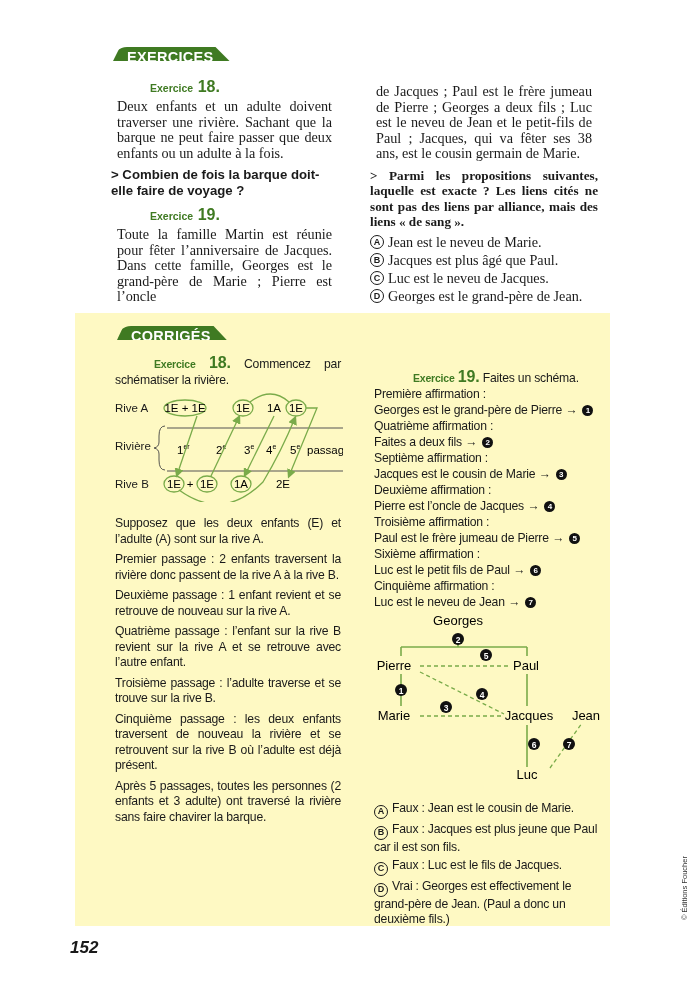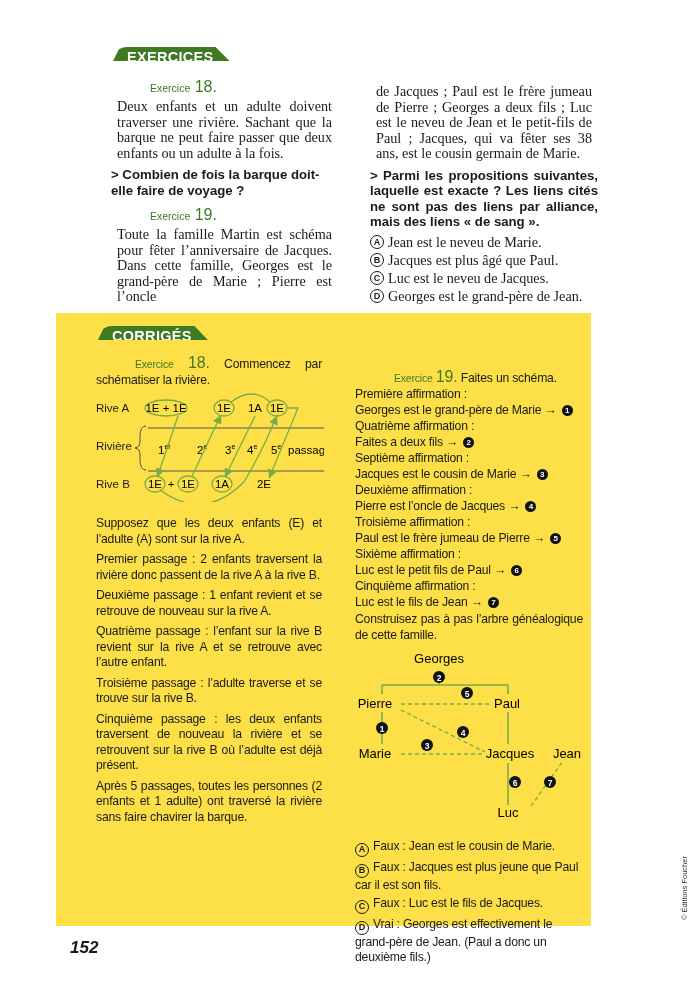--- a/index.html
+++ b/index.html
@@ -5,33 +5,33 @@
   html, body { margin: 0; padding: 0; background: #ffffff; }
   body { width: 700px; height: 989px; position: relative; overflow: hidden; color: #1a1a1a; }
 
   .tab {
     position: absolute; height: 14px; padding: 0 16px 0 14px;
     background: #3f7a22; color: #fff; font-family: "Liberation Sans", sans-serif;
     font-weight: bold; font-size: 14.5px; line-height: 20px; letter-spacing: 0.3px;
     border-radius: 14px 0 0 0;
     clip-path: polygon(6% 0, 88% 0, 100% 100%, 0 100%);
   }
-  .ex-title { font-family: "Liberation Sans", sans-serif; color: #3f7a22; font-weight: normal; padding-left: 39px; }
+  .ex-title { font-family: "Liberation Sans", sans-serif; color: #3f7a22; font-weight: bold; padding-left: 39px; }
   .ex-title .small { font-size: 10.5px; }
   .ex-title .big { font-size: 16px; }
 
   #top-left { position: absolute; left: 111px; top: 78px; width: 227px; }
   #top-right { position: absolute; left: 370px; top: 78px; width: 228px; }
   .para-serif { font-family: "Liberation Serif", serif; font-size: 14.2px; line-height: 15.5px; text-align: justify; margin: 6px; }
   .question { font-family: "Liberation Sans", sans-serif; font-weight: bold; font-size: 13.2px; line-height: 15.5px; margin: 4px 0 0 0; }
   .choice { font-family: "Liberation Serif", serif; font-size: 14.2px; line-height: 18px; display: flex; align-items: center; }
   .circ { display: inline-flex; width: 12px; height: 12px; border: 1.2px solid #1a1a1a; border-radius: 50%;
           font-family: "Liberation Sans", sans-serif; font-size: 9px; font-weight: bold; align-items: center; justify-content: center; margin-right: 4px; flex-shrink: 0; }
 
-  #corriges { position: absolute; left: 56px; top: 313px; width: 535px; height: 613px; background: #fde047; }
+  #corriges { position: absolute; left: 75px; top: 313px; width: 535px; height: 613px; background: #fef9c3; }
   .cpara { font-family: "Liberation Sans", sans-serif; font-size: 12.2px; line-height: 15.5px; margin: 0 0 5px 0; text-align: justify; letter-spacing: -0.2px; }
   #c-left { position: absolute; left: 40px; top: 42px; width: 226px; }
   #c-right { position: absolute; left: 299px; top: 42px; width: 228px; }
   .line { font-family: "Liberation Sans", sans-serif; font-size: 12.2px; line-height: 16px; letter-spacing: -0.2px; white-space: nowrap; }
   .num { display: inline-flex; width: 11px; height: 11px; border-radius: 50%; background: #111; color: #fff; font-size: 8px; font-weight: bold;
          align-items: center; justify-content: center; font-family: "Liberation Sans", sans-serif; vertical-align: middle; margin-left: 2px; }
   .ans { font-family: "Liberation Sans", sans-serif; font-size: 12.2px; line-height: 15.5px; margin: 0 0 3px 0; letter-spacing: -0.2px; }
   .ans .circ { display: inline-flex; vertical-align: -2px; }
 
   #page-number { position: absolute; left: 70px; top: 938px; font-family: "Liberation Sans", sans-serif; font-weight: bold; font-size: 17px; font-style: italic; }
@@ -48,26 +48,26 @@
     <span class="small">Exercice</span>
     <span class="big">18.</span>
   </div>
   <p class="para-serif" style="margin-top:3px;">Deux enfants et un adulte doivent traverser une rivière. Sachant que la barque ne peut faire passer que deux enfants ou un adulte à la fois.</p>
   <p class="question">&gt; Combien de fois la barque doit-elle faire de voyage ?</p>
 
   <div class="ex-title" style="margin-top:8px;">
     <span class="small">Exercice</span>
     <span class="big">19.</span>
   </div>
-  <p class="para-serif" style="margin-top:3px;">Toute la famille Martin est schéma pour fêter l’anniversaire de Jacques. Dans cette famille, Georges est le grand-père de Marie ; Pierre est l’oncle</p>
+  <p class="para-serif" style="margin-top:3px;">Toute la famille Martin est réunie pour fêter l’anniversaire de Jacques. Dans cette famille, Georges est le grand-père de Marie ; Pierre est l’oncle</p>
 </div>
 
 <div id="top-right">
   <p class="para-serif">de Jacques ; Paul est le frère jumeau de Pierre ; Georges a deux fils ; Luc est le neveu de Jean et le petit-fils de Paul ; Jacques, qui va fêter ses 38 ans, est le cousin germain de Marie.</p>
-  <p class="question" style="text-align:justify;">&gt; Parmi les propositions suivantes, laquelle est exacte ? Les liens cités ne sont pas des liens par alliance, mais des liens « de sang ».</p>
+  <p class="question" style="text-align:justify;font-family:Liberation Serif, serif;">&gt; Parmi les propositions suivantes, laquelle est exacte ? Les liens cités ne sont pas des liens par alliance, mais des liens « de sang ».</p>
   <div style="margin-top:3px;">
     <div class="choice">
         <span class="circ">A</span>
         <span>Jean est le neveu de Marie.</span>
       </div>
     <div class="choice">
         <span class="circ">B</span>
         <span>Jacques est plus âgé que Paul.</span>
       </div>
     <div class="choice">
@@ -137,46 +137,45 @@
       <path d="M66,98 Q110,130 150,90 Q168,60 182,26" fill="none" stroke="#7aab4a" stroke-width="1.3" marker-end="url(#arr)"></path>
       <polyline points="193,16 204,16 176,84" fill="none" stroke="#7aab4a" stroke-width="1.3" marker-end="url(#arr)"></polyline>
     </svg>
 
     <p class="cpara">Supposez que les deux enfants (E) et l’adulte (A) sont sur la rive A.</p>
     <p class="cpara">Premier passage : 2 enfants traversent la rivière donc passent de la rive A à la rive B.</p>
     <p class="cpara">Deuxième passage : 1 enfant revient et se retrouve de nouveau sur la rive A.</p>
     <p class="cpara">Quatrième passage : l’enfant sur la rive B revient sur la rive A et se retrouve avec l’autre enfant.</p>
     <p class="cpara">Troisième passage : l’adulte traverse et se trouve sur la rive B.</p>
     <p class="cpara">Cinquième passage : les deux enfants traversent de nouveau la rivière et se retrouvent sur la rive B où l’adulte est déjà présent.</p>
-    <p class="cpara">Après 5 passages, toutes les personnes (2 enfants et 1 adulte) ont traversé la rivière sans faire chavirer la barque.</p>
+    <p class="cpara">Après 5 passages, toutes les personnes (2 enfants et 3 adulte) ont traversé la rivière sans faire chavirer la barque.</p>
   </div>
 
   <div id="c-right">
     <div class="line" style="margin-top:14px;">
       <span class="ex-title"><span class="small">Exercice</span> <span class="big">19.</span></span>
       <span>Faites un schéma.</span>
     </div>
 
     <div>
       <div class="line">Première affirmation :</div>
-      <div class="line"><span>Georges est le grand-père de Marie →</span> <span class="num">1</span></div>
+      <div class="line"><span>Georges est le grand-père de Pierre →</span> <span class="num">1</span></div>
       <div class="line">Quatrième affirmation :</div>
       <div class="line"><span>Faites a deux fils →</span> <span class="num">2</span></div>
       <div class="line">Septième affirmation :</div>
       <div class="line"><span>Jacques est le cousin de Marie →</span> <span class="num">3</span></div>
       <div class="line">Deuxième affirmation :</div>
       <div class="line"><span>Pierre est l’oncle de Jacques →</span> <span class="num">4</span></div>
       <div class="line">Troisième affirmation :</div>
       <div class="line"><span>Paul est le frère jumeau de Pierre →</span> <span class="num">5</span></div>
       <div class="line">Sixième affirmation :</div>
       <div class="line"><span>Luc est le petit fils de Paul →</span> <span class="num">6</span></div>
       <div class="line">Cinquième affirmation :</div>
-      <div class="line"><span>Luc est le fils de Jean →</span> <span class="num">7</span></div>
+      <div class="line"><span>Luc est le neveu de Jean →</span> <span class="num">7</span></div>
     </div>
-    <p class="cpara" style="margin-top:2px;">Construisez pas à pas l’arbre généalogique de cette famille.</p>
 
     <svg width="235" height="185" style="display:block; margin-left:-2px;">
 
       <line x1="86" y1="26" x2="86" y2="37" stroke="#7aab4a" stroke-width="1.6"></line>
       <line x1="29" y1="37" x2="155" y2="37" stroke="#7aab4a" stroke-width="1.6"></line>
       <line x1="29" y1="37" x2="29" y2="46" stroke="#7aab4a" stroke-width="1.6"></line>
       <line x1="155" y1="37" x2="155" y2="46" stroke="#7aab4a" stroke-width="1.6"></line>
       <line x1="29" y1="64" x2="29" y2="96" stroke="#7aab4a" stroke-width="1.6"></line>
       <line x1="155" y1="64" x2="155" y2="96" stroke="#7aab4a" stroke-width="1.6"></line>
       <line x1="155" y1="115" x2="155" y2="157" stroke="#7aab4a" stroke-width="1.6"></line>

